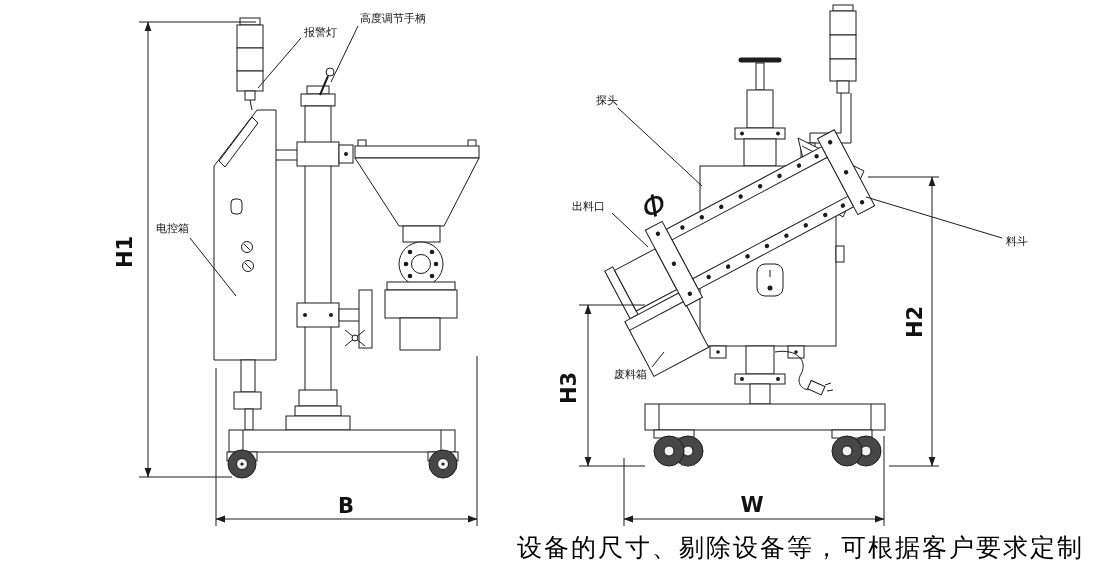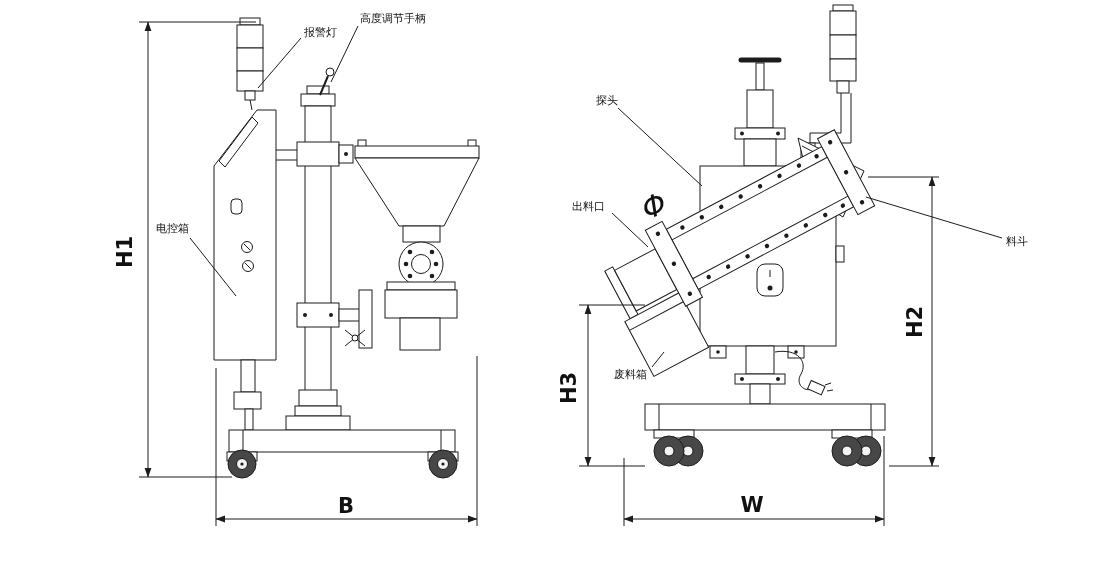--- a/index.html
+++ b/index.html
@@ -295,13 +295,14 @@
         <text class="lbl" x="572" y="210">出料口</text>
         <text class="phi" x="642" y="216" transform="rotate(-20 655 205)">Φ</text>
         <line class="ln" x1="1002" y1="238" x2="866" y2="197"></line>
         <text class="lbl" x="1006" y="245">料斗</text>
         <line class="ln" x1="652" y1="367" x2="664" y2="352"></line>
         <text class="lbl" x="614" y="378">废料箱</text>
       </g>
     </g>
   </svg>
 
+  <div class="footer-note">设备的尺寸、剔除设备等，可根据客户要求定制</div>
 </div>
 
 </body></html>

